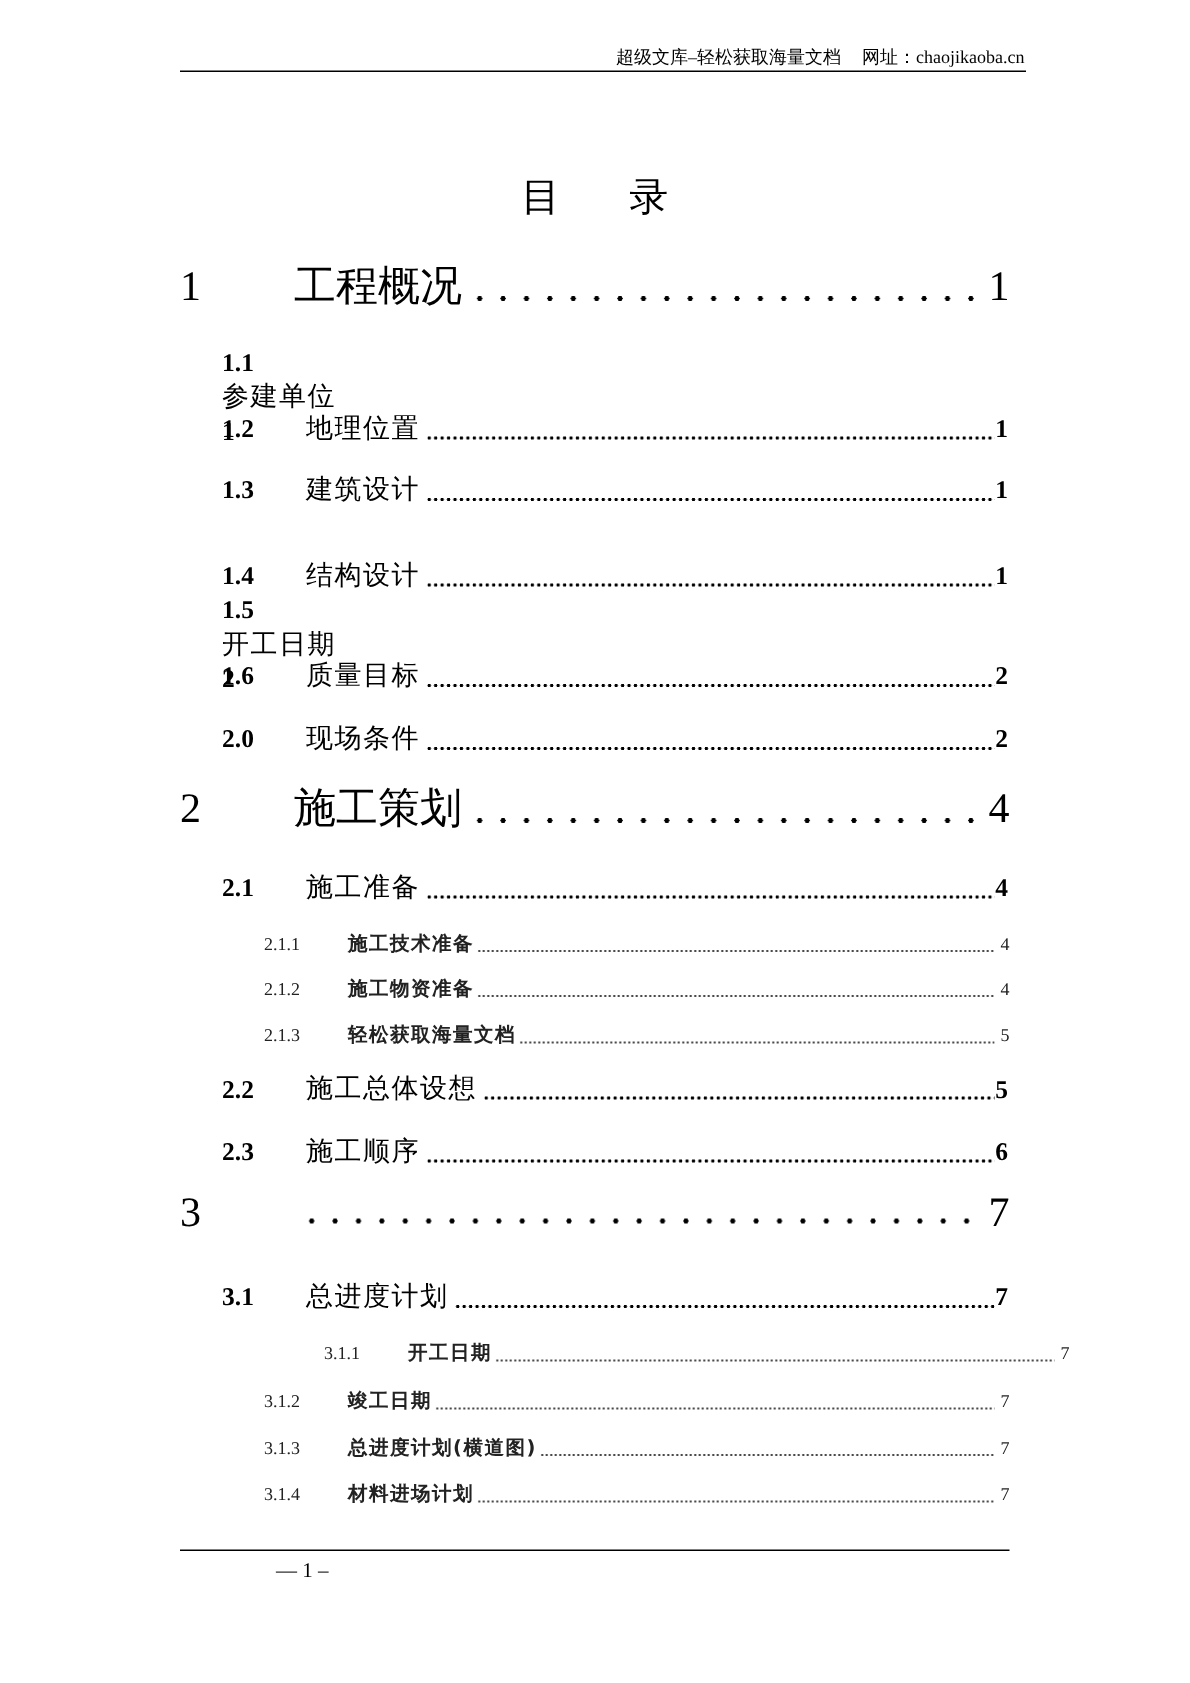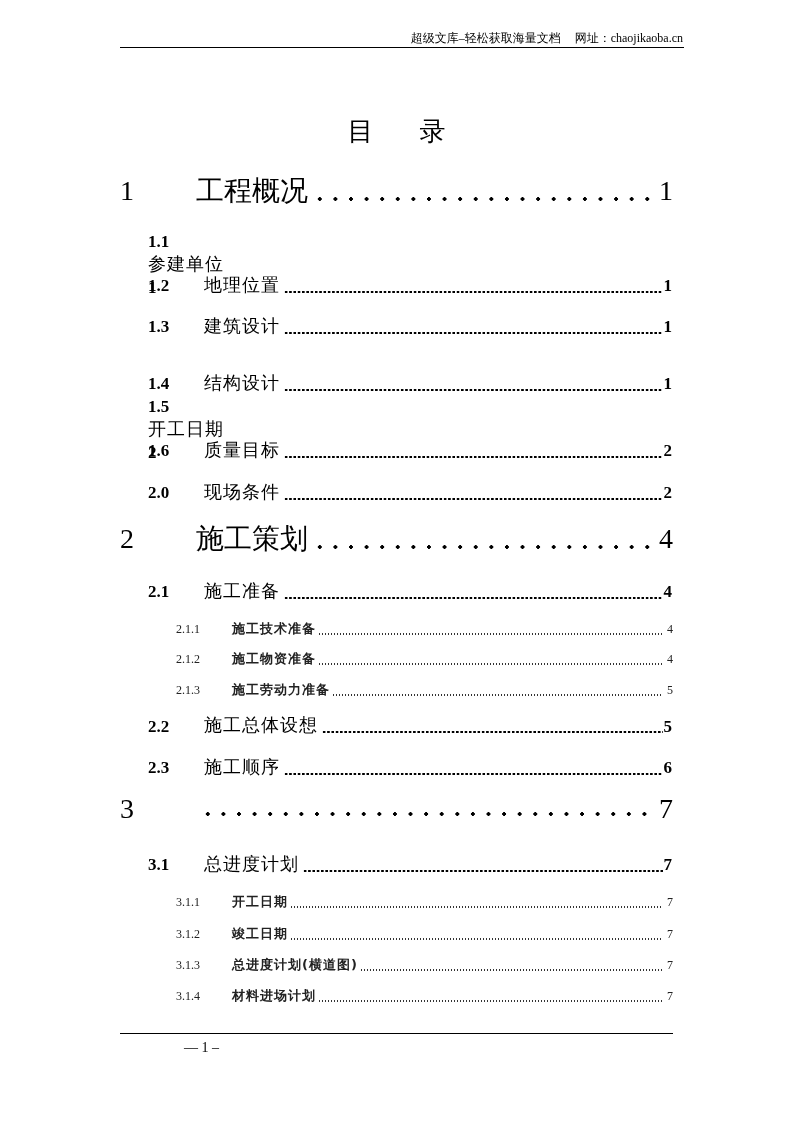--- a/index.html
+++ b/index.html
@@ -121,21 +121,21 @@
     <span class="page">4</span>
   </div>
   <div class="row l3" style="top:650px;">
     <span class="num">2.1.2</span>
     <span class="label">施工物资准备</span>
     <span class="leader"></span>
     <span class="page">4</span>
   </div>
   <div class="row l3" style="top:681px;">
     <span class="num">2.1.3</span>
-    <span class="label">施工劳动力准备</span>
+    <span class="label">轻松获取海量文档</span>
     <span class="leader"></span>
     <span class="page">5</span>
   </div>
   <div class="row l2" style="top:713px;align-items:flex-end;">
     <span class="num">2.2</span>
     <span class="label">施工总体设想</span>
     <span class="leader"></span>
     <span class="page">5</span>
   </div>
   <div class="row l2" style="top:755px;">
@@ -149,21 +149,21 @@
     <span class="num">3</span>
     <span class="leader"></span>
     <span class="page">7</span>
   </div>
   <div class="row l2" style="top:852px;">
     <span class="num">3.1</span>
     <span class="label">总进度计划</span>
     <span class="leader"></span>
     <span class="page">7</span>
   </div>
-  <div class="row l3" style="top:893px;">
+  <div class="row l3" style="top:893px;margin-left:40px;">
     <span class="num">3.1.1</span>
     <span class="label">开工日期</span>
     <span class="leader"></span>
     <span class="page">7</span>
   </div>
   <div class="row l3" style="top:925px;">
     <span class="num">3.1.2</span>
     <span class="label">竣工日期</span>
     <span class="leader"></span>
     <span class="page">7</span>

